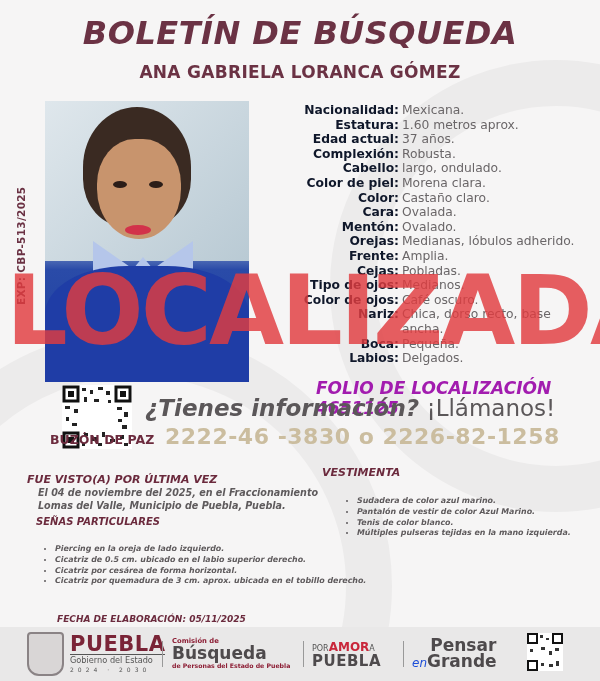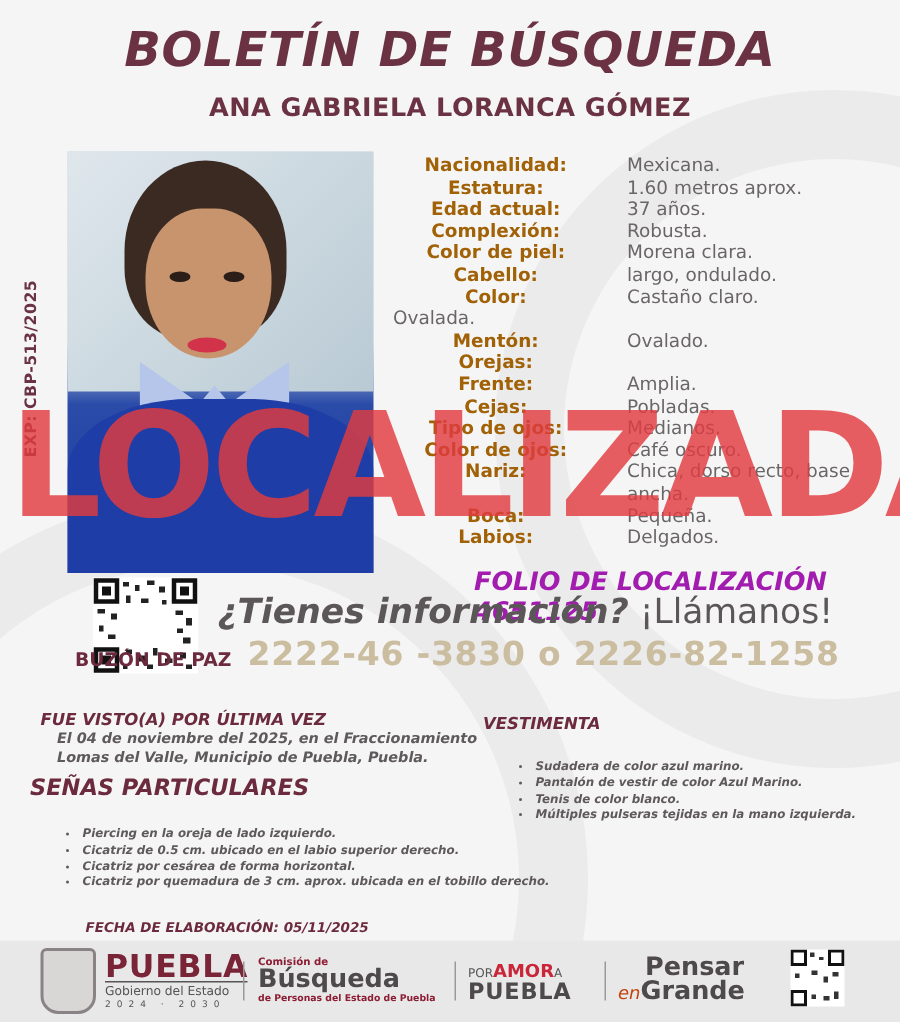--- a/index.html
+++ b/index.html
@@ -37,21 +37,21 @@
   .photo .face { position:absolute; left:52px; top:38px; width:84px; height:100px; border-radius:45% 45% 50% 50%; background:#c8946d; }
   .photo .lips { position:absolute; left:80px; top:124px; width:26px; height:10px; border-radius:50%; background:#d2324a; }
   .photo .eye { position:absolute; top:80px; width:14px; height:7px; border-radius:50%; background:#2b1d18; }
   .photo .collar { position:absolute; left:48px; top:140px; width:100px; height:40px; background:#b5c6ea; clip-path:polygon(0 0,40% 70%,50% 40%,60% 70%,100% 0,100% 100%,0 100%); }
   .photo .sweater { position:absolute; left:0; top:165px; width:100%; height:120px; background:#1f3da6; border-radius:40% 40% 0 0; }
   .details {
     position:absolute; left:262px; top:103px; width:330px;
     font-size:12.3px; line-height:14.6px;
   }
   .drow { display:flex; }
-  .dlabel { width:137px; text-align:center; font-weight:bold; color:#a16207; padding-right:19px; flex:none; }
+  .dlabel { width:137px; text-align:right; font-weight:bold; color:#0f172a; padding-right:3px; flex:none; }
   .dval { color:#6a6668; flex:1; }
   .folio {
     position:absolute; left:316px; top:378px; font-weight:bold; font-style:italic;
     color:#a21caf; font-size:17px;
   }
   .stamp {
     position:absolute; left:6px; top:262px; width:594px; text-align:center;
     font-family:"DejaVu Sans", sans-serif; font-weight:bold; font-size:97px;
     color:rgba(224,60,64,0.82); letter-spacing:-3px; line-height:1; pointer-events:none;
   }
@@ -67,22 +67,22 @@
   .info-q b { font-style:italic; }
   .phones {
     position:absolute; left:165px; top:424px; font-size:22px; font-weight:bold; color:#cbbd9f; letter-spacing:0.5px;text-align:center;
   }
   .sec-title { font-weight:bold; font-style:italic; color:#6b2a3d; font-size:11px; }
   .sec-text { font-style:italic; font-weight:bold; color:#5e5a5c; font-size:9.6px; line-height:13px;margin-left:11px; }
   ul.blist { margin:17px; padding:0 0 0 18px; list-style:disc; }
   ul.blist li { font-style:italic; font-weight:bold; color:#5e5a5c; font-size:7.9px; line-height:10.8px; }
   .seen { position:absolute; left:27px; top:473px; width:300px; }
   .marks { position:absolute; left:20px; top:516px; width:380px; }
-  .marks .sec-title { font-size:15px; }
-  .clothes { position:absolute; left:322px; top:476px; width:270px; }
+  .marks .sec-title { font-size:10px;margin-left:16px; }
+  .clothes { position:absolute; left:322px; top:466px; width:270px; }
   .fecha {
     position:absolute; left:27px; top:614px; font-weight:bold; font-style:italic; font-size:9px; color:#6b2a3d;margin-left:30px;
   }
   .footer {
     position:absolute; left:0; top:627px; width:600px; height:54px; background:#e9e8e8;
   }
   .f-logo-puebla { position:absolute; left:27px; top:5px; display:flex; align-items:center; }
   .shield { width:33px; height:40px; border:2px solid #8a8385; border-radius:4px 4px 12px 12px; background:#d9d6d6; }
   .puebla-txt { margin-left:6px; }
   .puebla-big { font-weight:bold; font-size:21px; color:#7a2437; line-height:20px; letter-spacing:0.5px; }
@@ -91,23 +91,23 @@
   .divider { position:absolute; top:14px; width:1px; height:26px; background:#999; }
   .comision { position:absolute; left:172px; top:10px; }
   .comision .c1 { font-size:6.8px; font-weight:bold; color:#8c1d34; }
   .comision .c2 { font-size:17px; font-weight:bold; color:#4e4a4c; line-height:17px; }
   .comision .c3 { font-size:6.2px; font-weight:bold; color:#8c1d34; }
   .poramor { position:absolute; left:312px; top:14px; line-height:13px; }
   .poramor .p1 { font-size:8px; color:#555; }
   .poramor .p1 b { color:#c9263a; font-size:12px; }
   .poramor .p2 { font-size:15px; font-weight:bold; color:#4e4a4c; letter-spacing:0.5px; }
   .pensar { position:absolute; left:412px; top:10px; line-height:16px; }
-  .pensar .s1 { font-size:17px; font-weight:bold; color:#4e4a4c; padding-left:18px; }
+  .pensar .s1 { font-size:17px; font-weight:bold; color:#4e4a4c; padding-left:18px;text-align:center; }
   .pensar .s2 { font-size:17px; font-weight:bold; color:#4e4a4c; }
-  .pensar .s2 i { font-size:12px; color:#c2410c; font-weight:normal; }
+  .pensar .s2 i { font-size:12px; color:#1d4ed8; font-weight:normal; }
   .qr2 { position:absolute; left:527px; top:6px; width:36px; height:38px; background:#fff; }
 </style>
 </head>
 <body>
 
 <div class="bg-swirl" style="left:-120px;top:330px;width:420px;height:420px;"></div>
 <div class="bg-swirl" style="left:330px;top:60px;width:360px;height:360px;"></div>
 
 <div class="title">BOLETÍN DE BÚSQUEDA</div>
 <div class="subtitle">ANA GABRIELA LORANCA GÓMEZ</div>
@@ -136,40 +136,42 @@
     </div>
     <div class="drow">
       <span class="dlabel">Edad actual:</span>
       <span class="dval">37 años.</span>
     </div>
     <div class="drow">
       <span class="dlabel">Complexión:</span>
       <span class="dval">Robusta.</span>
     </div>
     <div class="drow">
+      <span class="dlabel">Cabello:</span>
+      <span class="dval">largo, ondulado.</span>
+    </div>
+    <div class="drow">
       <span class="dlabel">Color de piel:</span>
       <span class="dval">Morena clara.</span>
     </div>
     <div class="drow">
-      <span class="dlabel">Cabello:</span>
-      <span class="dval">largo, ondulado.</span>
-    </div>
-    <div class="drow">
       <span class="dlabel">Color:</span>
       <span class="dval">Castaño claro.</span>
     </div>
     <div class="drow">
+      <span class="dlabel">Cara:</span>
       <span class="dval">Ovalada.</span>
     </div>
     <div class="drow">
       <span class="dlabel">Mentón:</span>
       <span class="dval">Ovalado.</span>
     </div>
     <div class="drow">
       <span class="dlabel">Orejas:</span>
+      <span class="dval">Medianas, lóbulos adherido.</span>
     </div>
     <div class="drow">
       <span class="dlabel">Frente:</span>
       <span class="dval">Amplia.</span>
     </div>
     <div class="drow">
       <span class="dlabel">Cejas:</span>
       <span class="dval">Pobladas.</span>
     </div>
     <div class="drow">

